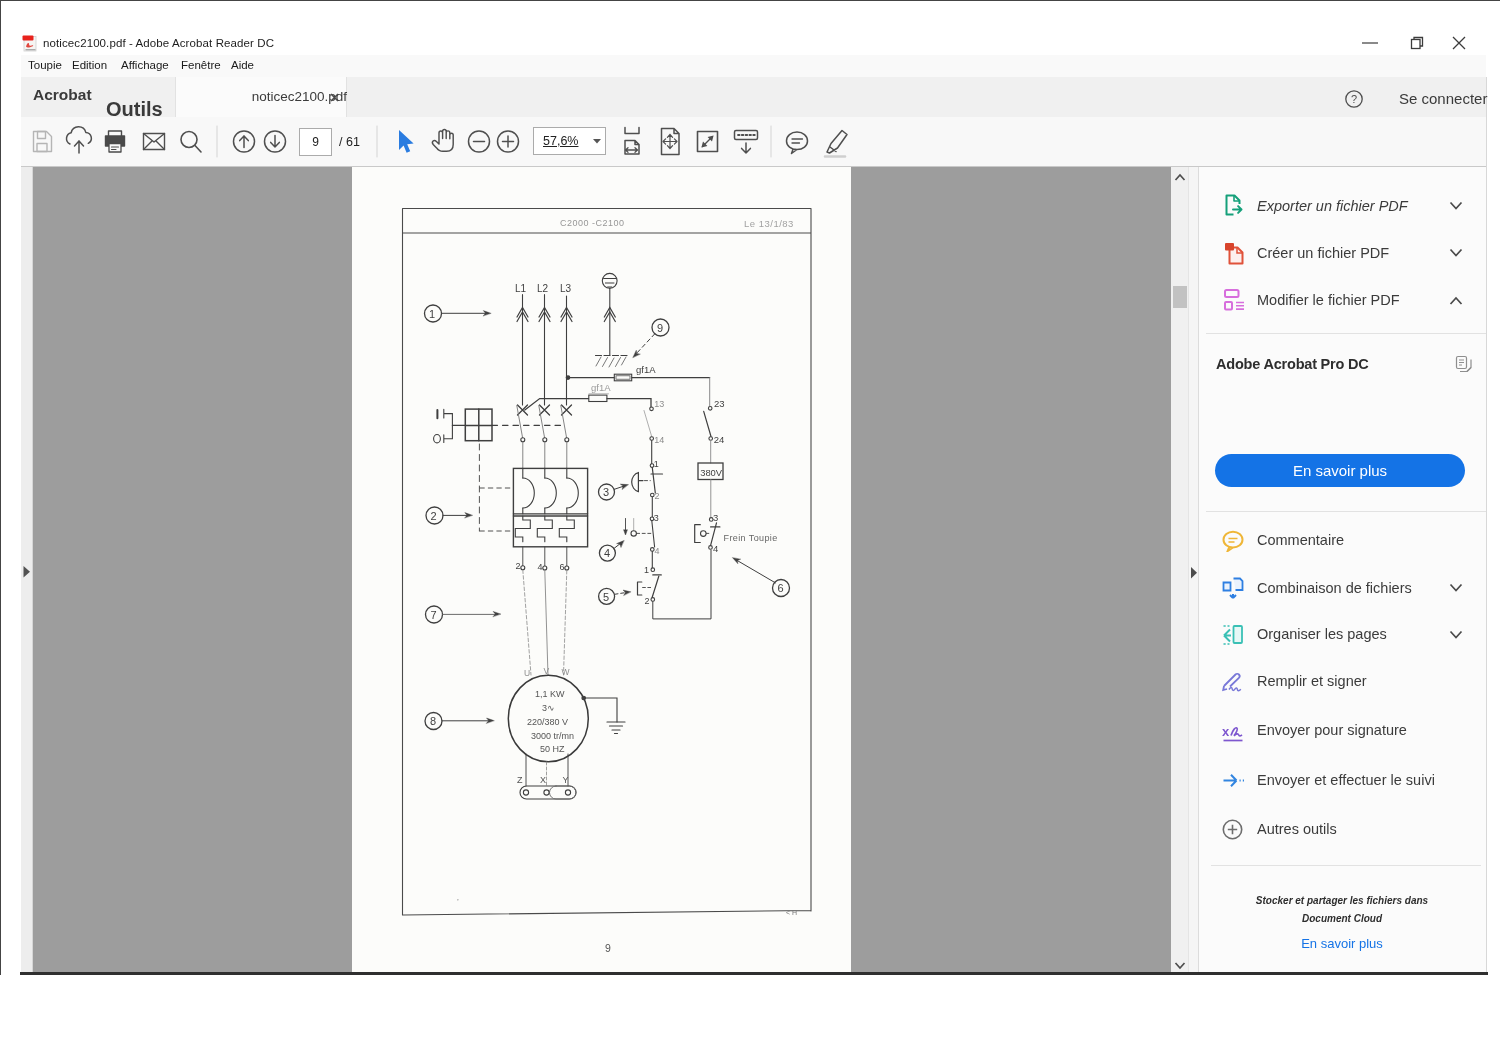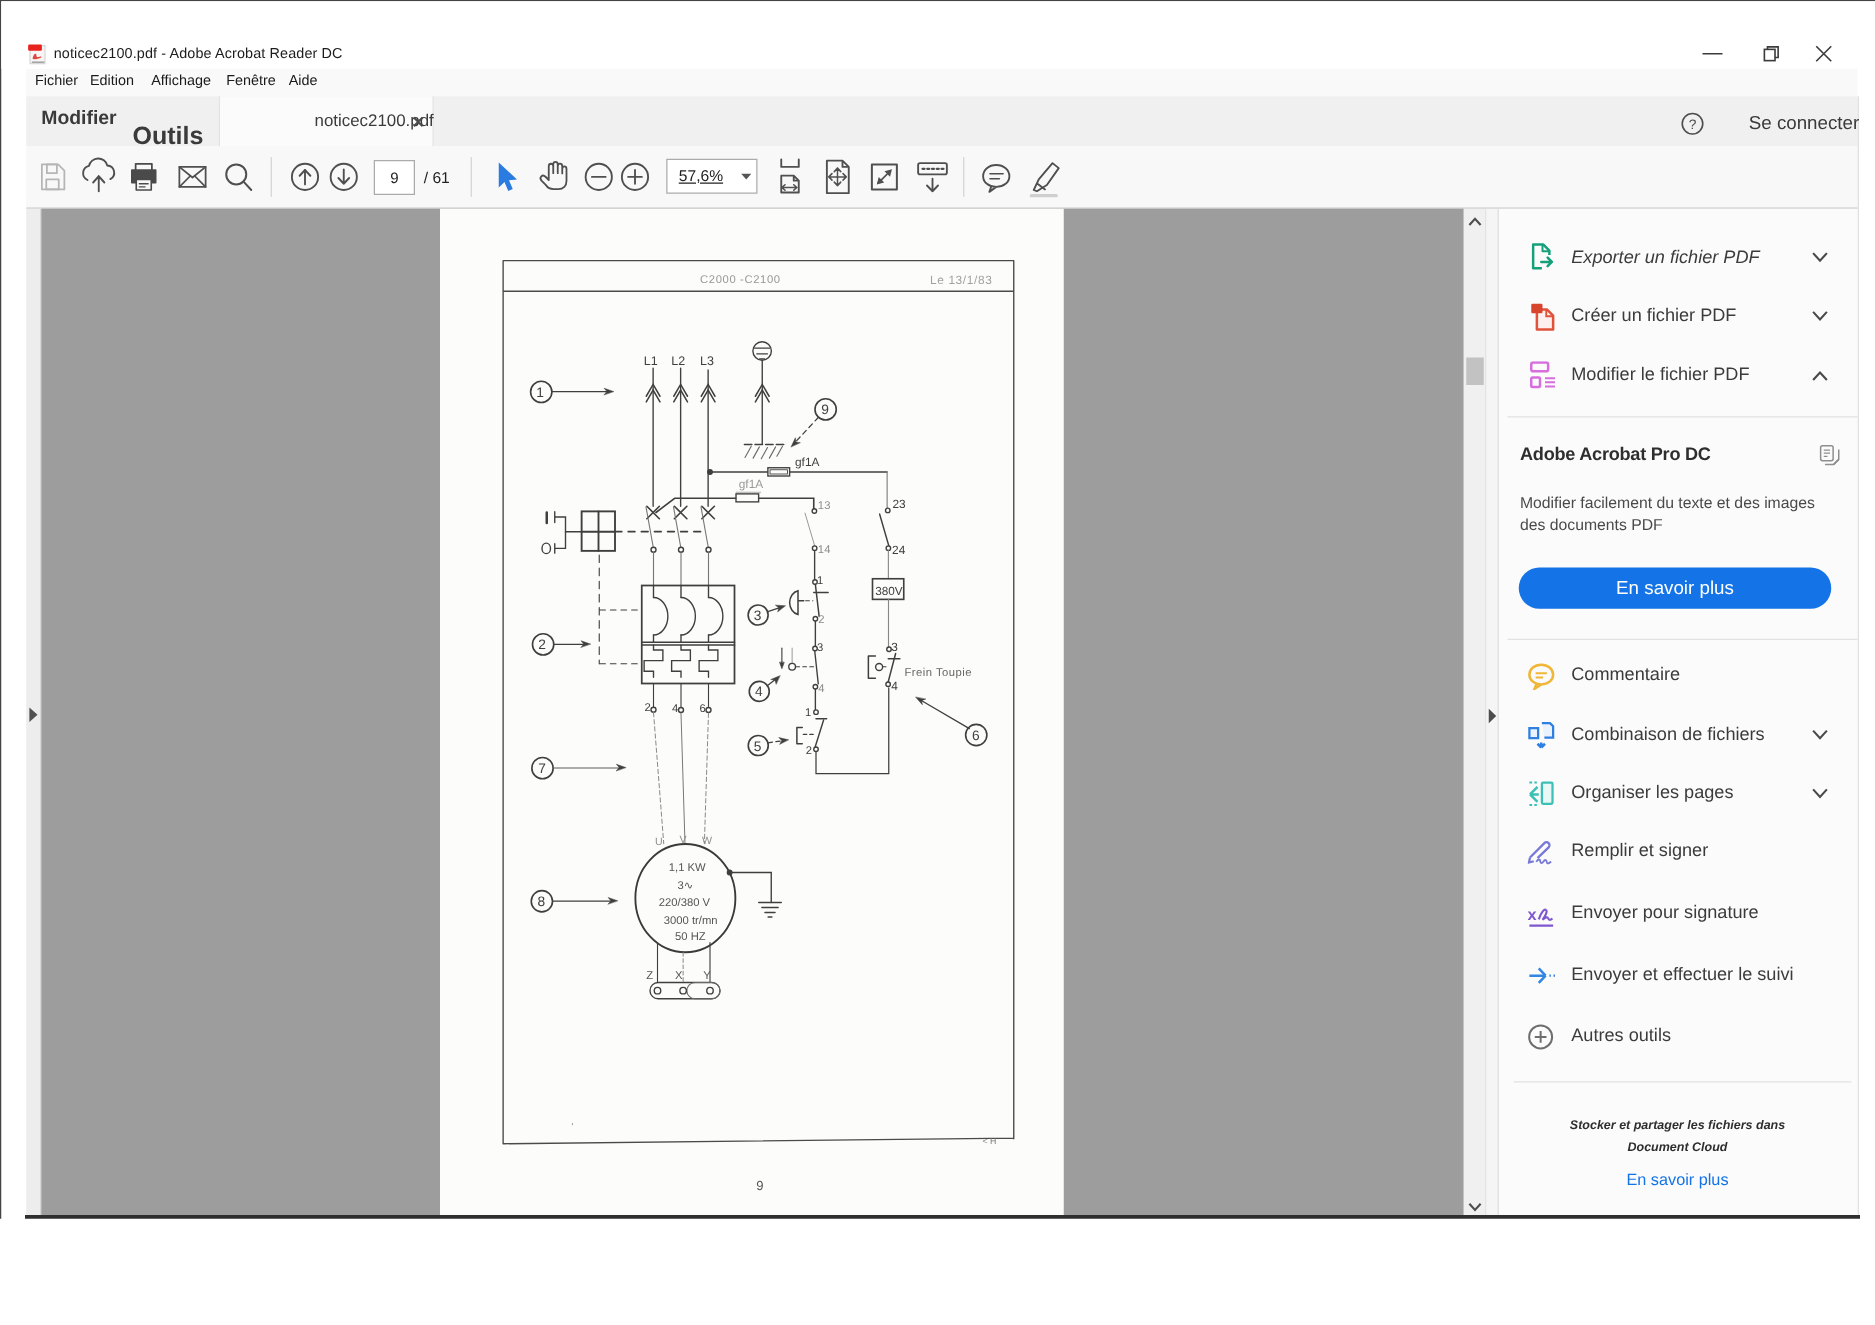--- a/index.html
+++ b/index.html
@@ -28,28 +28,28 @@
   <div class="abs" style="left:43px;top:37px;font-size:11.5px;letter-spacing:0.1px;color:#1d1d1d;">noticec2100.pdf - Adobe Acrobat Reader DC</div>
 
   <svg class="abs" style="left:1350px;top:30px;" width="130" height="26">
     <line x1="12" y1="13" x2="28" y2="13" stroke="#3c3c3c" stroke-width="1.2"></line>
     <rect x="61.5" y="9.5" width="8.5" height="9" fill="none" stroke="#3c3c3c" stroke-width="1.3"></rect>
     <path d="M64 9.5 L64 7.5 L72.5 7.5 L72.5 16 L70 16" fill="none" stroke="#3c3c3c" stroke-width="1.3"></path>
     <path d="M103 7 L115 19 M115 7 L103 19" stroke="#3c3c3c" stroke-width="1.3"></path>
   </svg>
 
   <div class="abs" style="left:21px;top:55px;width:1465px;height:22px;background:#f9f9f9;"></div>
-  <div class="abs" style="left:28px;top:59px;font-size:11.5px;color:#1a1a1a;">Fichier</div>
+  <div class="abs" style="left:28px;top:59px;font-size:11.5px;color:#1a1a1a;">Toupie</div>
   <div class="abs" style="left:72px;top:59px;font-size:11.5px;color:#1a1a1a;">Edition</div>
   <div class="abs" style="left:121px;top:59px;font-size:11.5px;color:#1a1a1a;">Affichage</div>
   <div class="abs" style="left:181px;top:59px;font-size:11.5px;color:#1a1a1a;">Fenêtre</div>
   <div class="abs" style="left:231px;top:59px;font-size:11.5px;color:#1a1a1a;">Aide</div>
 
   <div class="abs" style="left:21px;top:77px;width:1465px;height:40px;background:#f0f0f0;"></div>
-  <div class="abs" style="left:33px;top:86px;font-size:15.5px;font-weight:bold;color:#3a3a3a;">Modifier</div>
+  <div class="abs" style="left:33px;top:86px;font-size:15.5px;font-weight:bold;color:#3a3a3a;">Acrobat</div>
   <div class="abs" style="left:106px;top:86px;font-size:20px;font-weight:bold;color:#3a3a3a;margin-top:12px;">Outils</div>
   <div class="abs" style="left:175px;top:77px;width:172px;height:40px;background:#fbfbfb;border-left:1px solid #e2e2e2;border-right:1px solid #e2e2e2;"></div>
   <div class="abs" style="left:175px;top:77px;width:172px;height:40px;text-align:right;line-height:40px;font-size:13.5px;color:#3b3b3b;">noticec2100.pdf</div>
   <svg class="abs" style="left:328px;top:91px;" width="13" height="13">
     <path d="M3 3 L10 10 M10 3 L3 10" stroke="#4a4a4a" stroke-width="1.5"></path>
   </svg>
   <svg class="abs" style="left:1344px;top:89px;" width="20" height="20">
     <circle cx="10" cy="10" r="8.2" fill="none" stroke="#4e4e4e" stroke-width="1.3"></circle>
     <text x="10" y="14" font-size="11" fill="#4e4e4e" text-anchor="middle" font-family="Liberation Sans">?</text>
   </svg>
@@ -213,21 +213,20 @@
       <path d="M1.5 8 L7 2 L12.5 8" fill="none" stroke="#4a4a4a" stroke-width="1.7"></path>
     </svg>
 
   <div class="abs" style="left:1216px;top:356px;font-size:14.5px;font-weight:bold;color:#2e2e2e;letter-spacing:-0.2px;">Adobe Acrobat Pro DC</div>
   <svg class="abs" style="left:1455px;top:355px;" width="19" height="19" fill="none" stroke="#8e8e8e" stroke-width="1.2">
     <rect x="1.5" y="1.5" width="10" height="12" rx="1.5"></rect>
     <path d="M5 16.5 h7 l4-4 v-8"></path>
     <path d="M12 16.5 l4-4"></path>
     <path d="M4 5 h5 M4 7.5 h5 M4 10 h3" stroke-width="1"></path>
   </svg>
-  <div class="abs" style="left:1216px;top:394px;width:255px;font-size:12.6px;line-height:17.8px;color:#4a4a4a;">Modifier facilement du texte et des images<br>des documents PDF</div>
   <div class="abs" style="left:1215px;top:454px;width:250px;height:33px;background:#1473e6;border-radius:17px;text-align:center;line-height:33px;font-size:15px;color:#fff;">En savoir plus</div>
 
   <svg class="abs" style="left:1222px;top:530px;" width="22" height="22" fill="none" stroke="#efb637" stroke-width="1.8">
     <path d="M11 17.5 c-5.2 0-9.5-3.3-9.5-7.8 s4.3-8 9.5-8 s9.5 3.5 9.5 8 s-4.3 7.8-9.5 7.8 l-5.4 3.6 l1.7-4.2" stroke-width="2"></path>
     <path d="M6.5 8.5 h9 M6.5 12 h6" stroke-width="1.6"></path>
   </svg>
   <div class="abs" style="left:1257px;top:532px;font-size:14.5px;color:#3b3b3b;">Commentaire</div>
 
   <svg class="abs" style="left:1222px;top:577px;" width="22" height="22" fill="none" stroke="#2e7fe2" stroke-width="1.8">
     <path d="M1.5 5.5 h7 v8 h-7 z" fill="#eaf2fd"></path>

